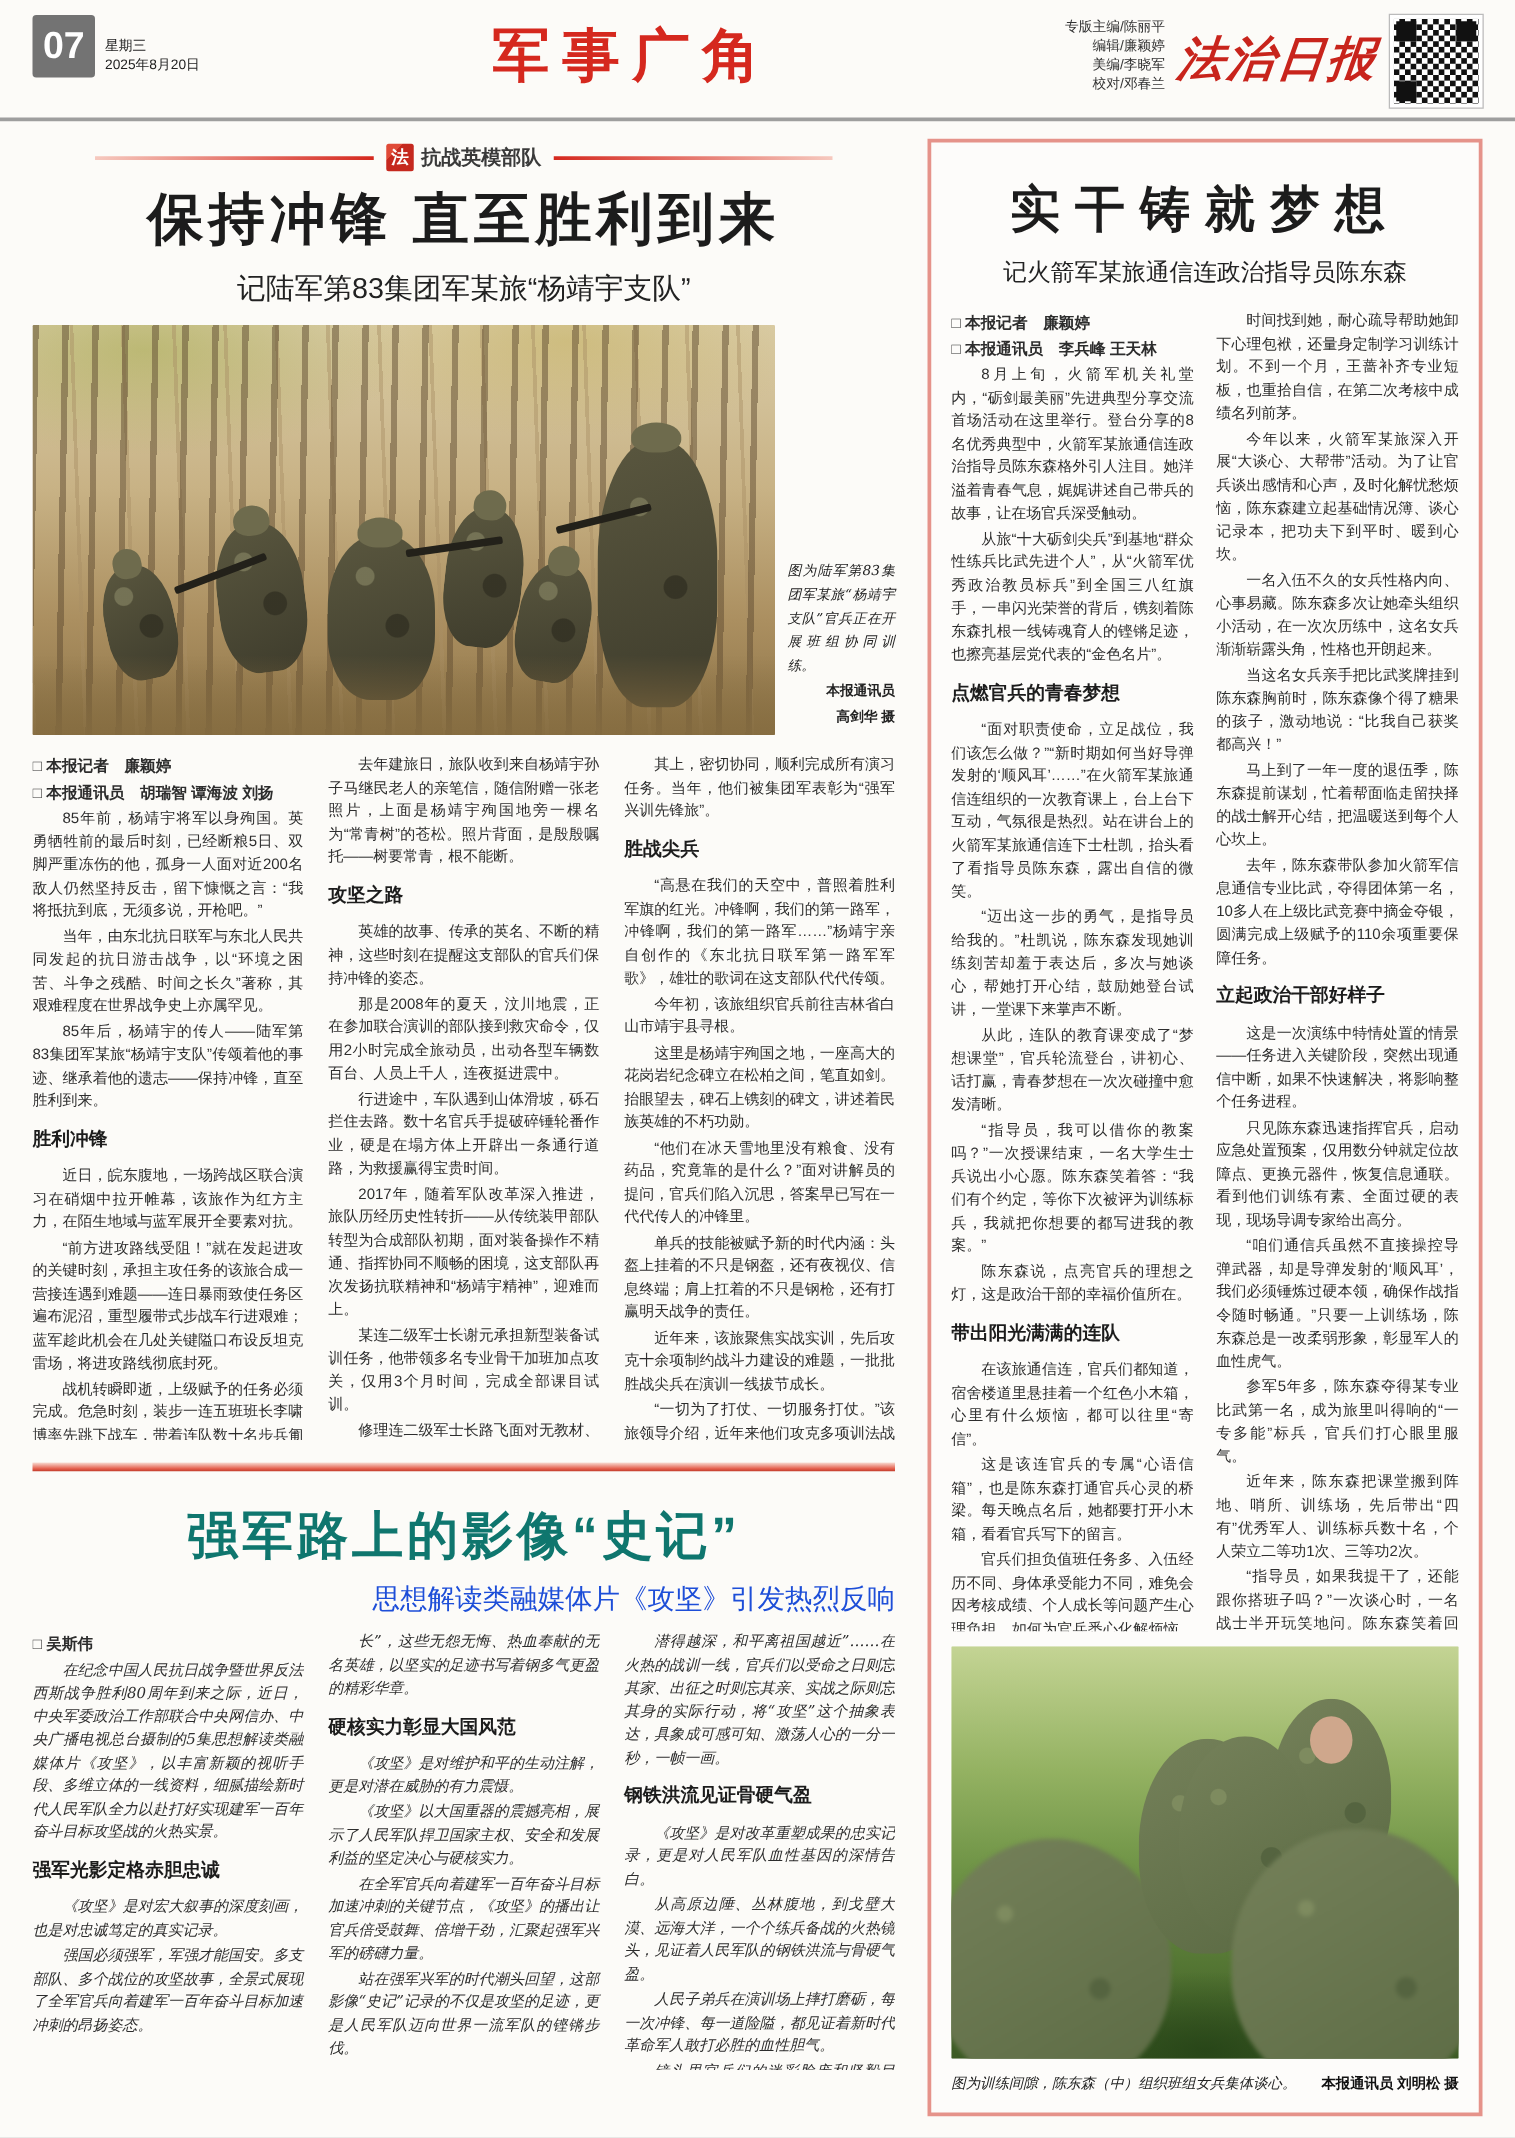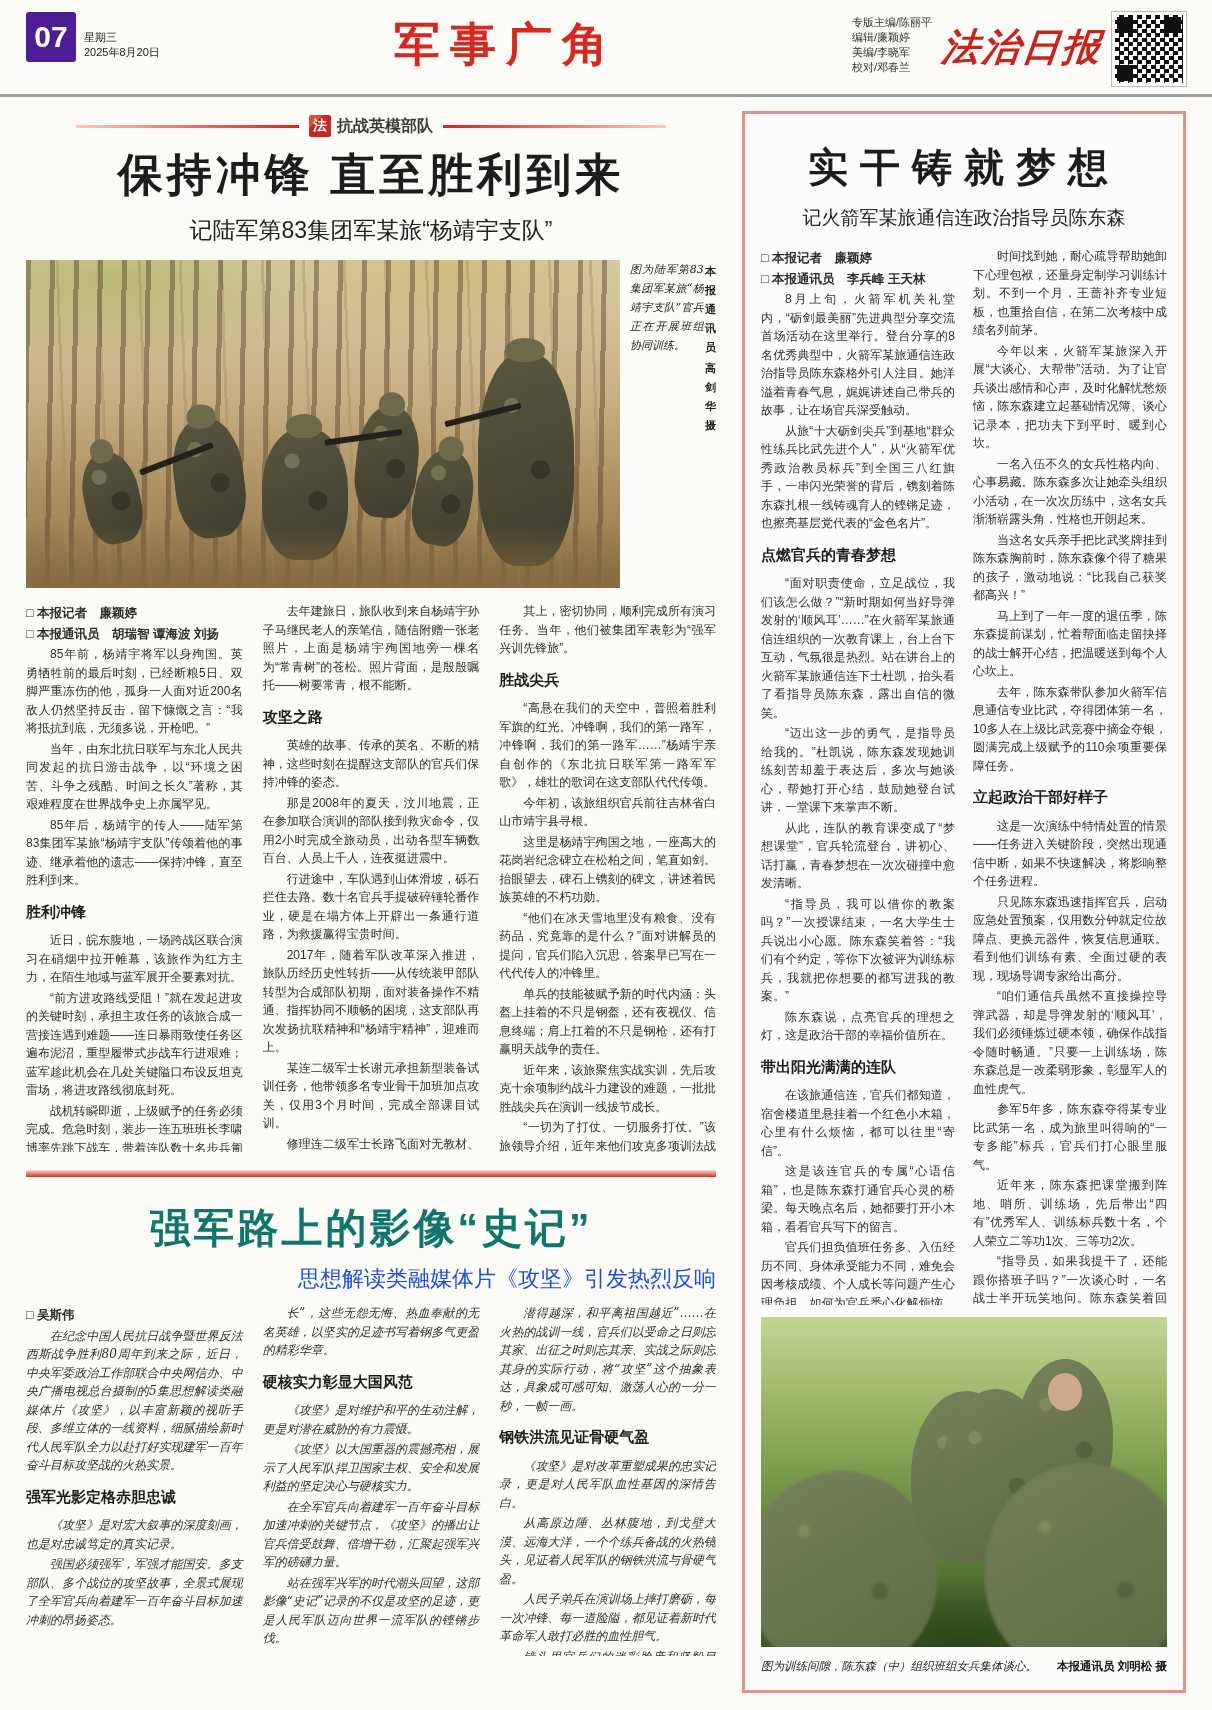--- a/index.html
+++ b/index.html
@@ -1,25 +1,25 @@
 <!DOCTYPE html>
 <html><head>
 <meta charset="utf-8">
 <style>
   html,body{margin:0;padding:0;background:#d9d9d9;font-family:"Liberation Sans",sans-serif;}
   .page{position:relative;width:1212px;height:1710px;margin:0 auto;background:#fcfbf8;color:#2b2b2b;overflow:hidden;box-sizing:border-box;}
 
   
   .hd{display:flex;justify-content:space-between;align-items:flex-start;padding:12px 26px 8px;border-bottom:3px solid #9e9e9e;}
   .hd-left{display:flex;gap:8px;align-items:flex-end;}
-  .pagenum{width:50px;height:50px;background:#4c1d95;color:#fff;font-size:30px;font-weight:700;display:flex;align-items:center;justify-content:center;border-radius:3px;}
+  .pagenum{width:50px;height:50px;background:#737373;color:#fff;font-size:30px;font-weight:700;display:flex;align-items:center;justify-content:center;border-radius:3px;}
   .dateblock{font-size:11px;line-height:15px;color:#222;padding-bottom:2px;}
   .section-title{margin:2px 0 0;color:#d5281e;font-size:46px;letter-spacing:10px;font-weight:700;}
   .hd-right{display:flex;gap:10px;align-items:flex-start;}
-  .credits{font-size:11px;line-height:15px;text-align:left;color:#333;padding-top:3px;}
+  .credits{font-size:11px;line-height:15px;text-align:right;color:#333;padding-top:3px;}
   .paper-name{color:#c8241c;font-family:"DejaVu Serif",serif;font-style:italic;font-weight:700;font-size:38px;letter-spacing:2px;transform:skewX(-6deg);margin-top:10px;white-space:nowrap;}
   .qr{width:68px;height:68px;border:3px solid #fff;outline:1px solid #bbb;background:
       linear-gradient(#111,#111) 2px 2px/16px 16px no-repeat,
       linear-gradient(#fff,#fff) 5px 5px/10px 10px no-repeat,
       linear-gradient(#111,#111) 8px 8px/4px 4px no-repeat,
       linear-gradient(#111,#111) 50px 2px/16px 16px no-repeat,
       linear-gradient(#fff,#fff) 53px 5px/10px 10px no-repeat,
       linear-gradient(#111,#111) 56px 8px/4px 4px no-repeat,
       linear-gradient(#111,#111) 2px 50px/16px 16px no-repeat,
       linear-gradient(#fff,#fff) 5px 53px/10px 10px no-repeat,
@@ -54,21 +54,21 @@
       radial-gradient(circle at 65% 55%, rgba(52,50,36,.9) 9px, rgba(0,0,0,0) 10px),
       linear-gradient(160deg,#5a573f,#3e3c2c);}
   .soldier::before{content:"";position:absolute;top:-14px;left:28%;width:42%;height:24px;background:#6e6b4d;border-radius:50% 50% 42% 42%;}
   .soldier.rifle::after{content:"";position:absolute;top:28%;left:-34px;width:78px;height:6px;background:#23211a;transform:rotate(-14deg);border-radius:2px;}
   .s1{left:148px;top:158px;width:70px;height:120px;transform:rotate(-7deg);}
   .s2{left:236px;top:168px;width:86px;height:132px;}
   .s3{left:330px;top:146px;width:62px;height:112px;transform:rotate(6deg);}
   .s4{left:452px;top:92px;width:96px;height:214px;}
   .s5{left:58px;top:192px;width:56px;height:92px;transform:rotate(-12deg);}
   .s6{left:388px;top:190px;width:58px;height:96px;transform:rotate(10deg);}
-  .photo-side-caption{flex:1;display:flex;flex-direction:row;justify-content:flex-end;font-size:11px;line-height:19px;color:#222;padding-bottom:4px;}
+  .photo-side-caption{flex:1;display:flex;flex-direction:column;justify-content:flex-end;font-size:11px;line-height:19px;color:#222;padding-bottom:4px;}
   .psc-text{font-family:"DejaVu Serif",serif;font-style:italic;text-align:justify;}
   .psc-credit{font-weight:700;text-align:right;font-style:normal;}
   .psc-credit div{margin-top:2px;}
 
   
   .cols{display:flex;gap:20px;margin-top:14px;height:550px;overflow:hidden;}
   .cols.bottom{height:352px;margin-top:10px;}
   .col{flex:1;font-size:12px;line-height:18.5px;text-align:justify;color:#2d2d2d;}
   .blk.p{text-indent:2em;margin:0 0 2px;}
   .blk.head{font-size:15px;font-weight:700;text-align:left;margin:13px 0 10px;text-indent:0;color:#1c1c1c;}

